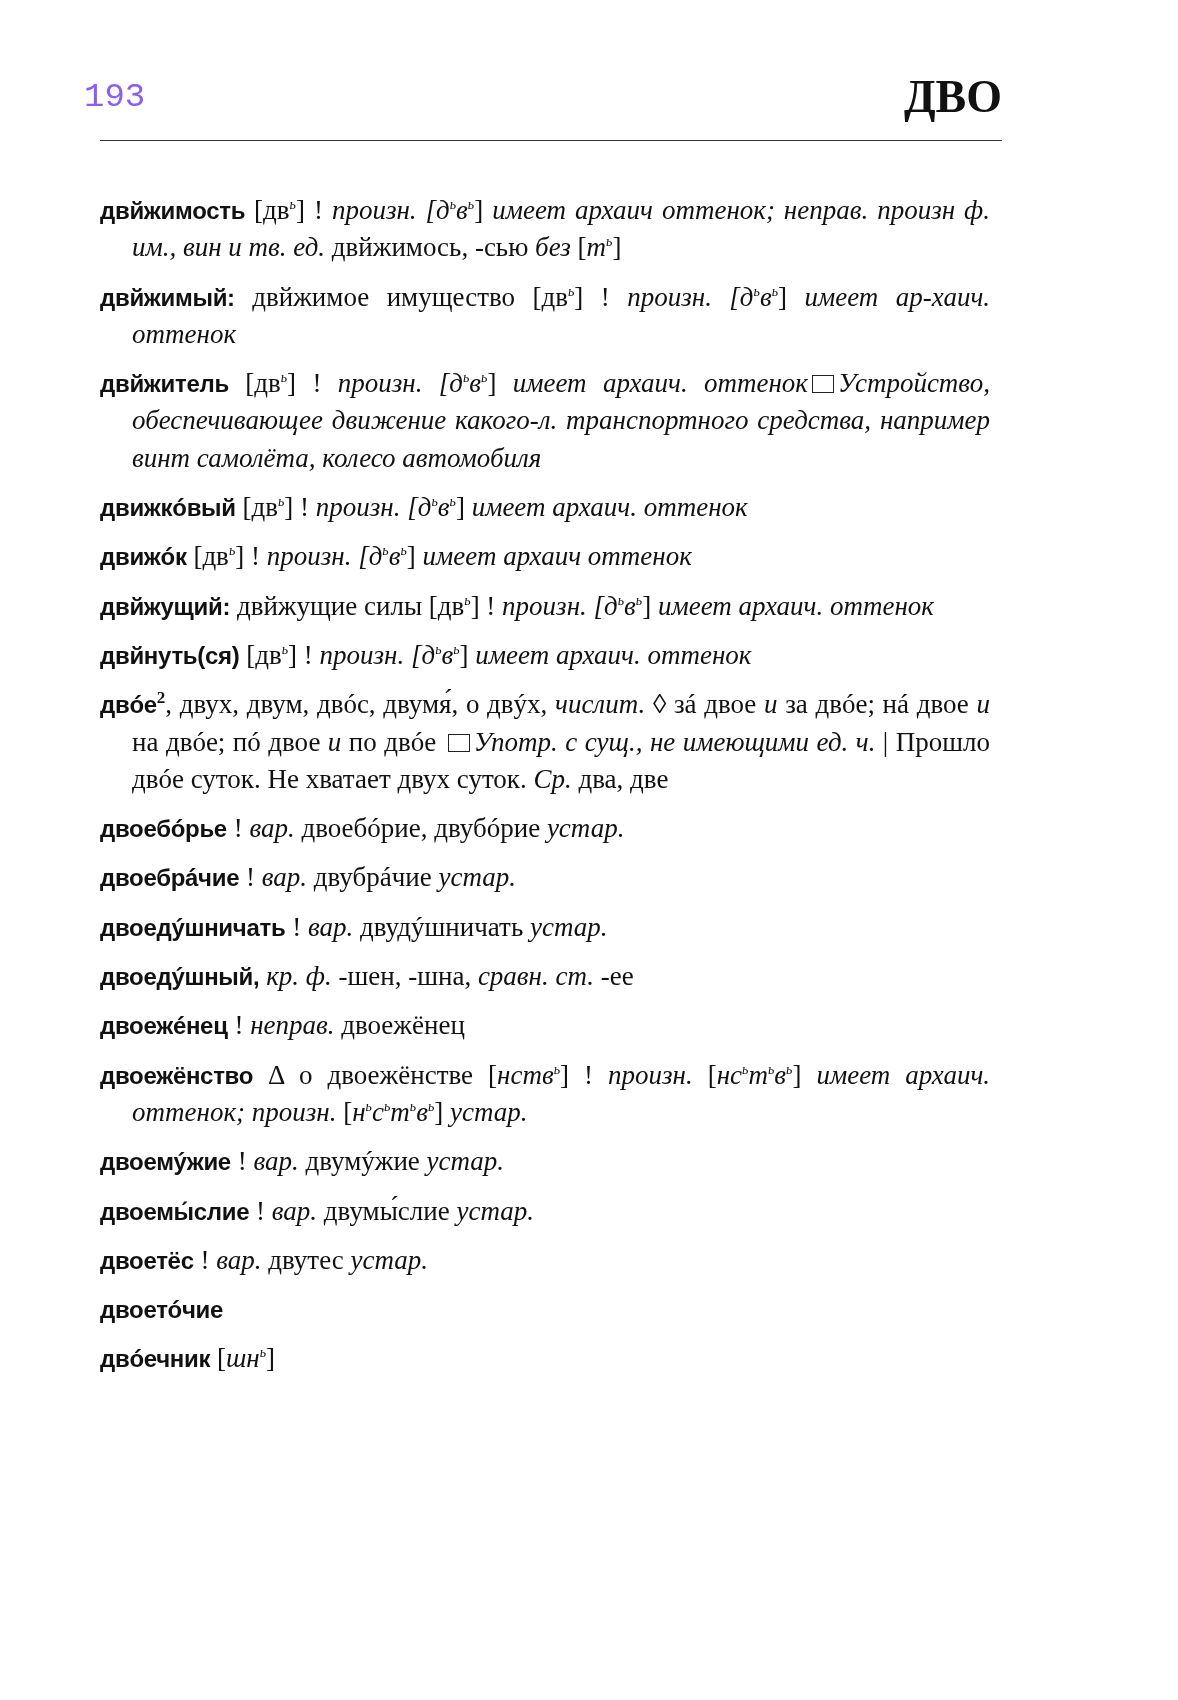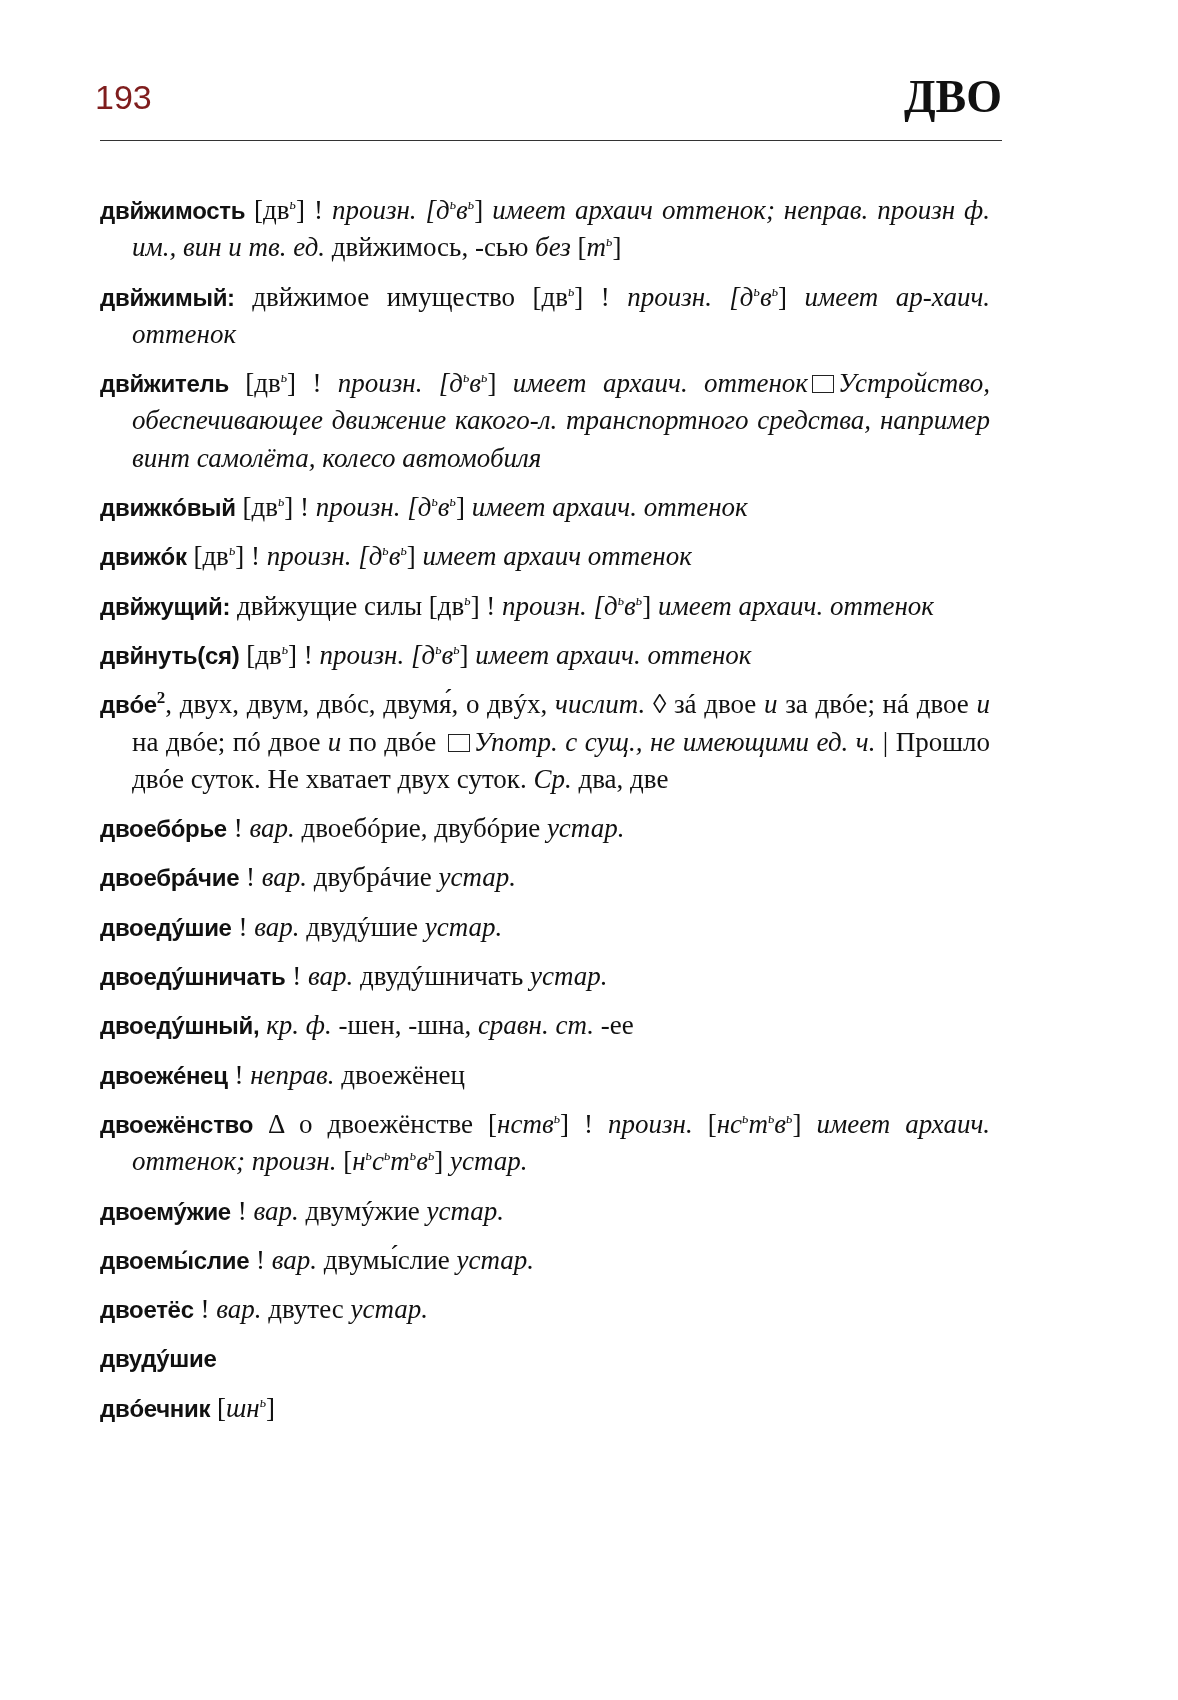--- a/index.html
+++ b/index.html
@@ -1,19 +1,19 @@
 <!DOCTYPE html>
 <html><head>
 <meta charset="utf-8">
 <style>
   html, body { margin: 0; padding: 0; background: #ffffff; }
   body { width: 1178px; height: 1700px; position: relative; overflow: hidden; color: #111; }
   .page-number {
-    position: absolute; left: 95px; top: 78px;
-    font-family: Liberation Sans, sans-serif; font-size: 34px; color: #7f1d1d;
+    position: absolute; left: 84px; top: 78px;
+    font-family: Liberation Mono, monospace; font-size: 34px; color: #8b5cf6;
   }
   .running-head {
     position: absolute; right: 176px; top: 70px;
     font-family: "Liberation Serif", serif; font-size: 46px; font-weight: bold; color: #111; margin-left: 31px;
   }
   .rule {
     position: absolute; left: 100px; top: 140px; width: 902px; height: 0;
     border-top: 1.5px solid #333;
   }
   .entries {
@@ -44,23 +44,22 @@
     <p class="entry"><span class="hw">двйжимость</span><span> [дв</span><span class="sup it" style="font-weight: normal; font-size: 14px;">ь</span><span>] ! </span><span class="it">произн. [д</span><span class="sup it" style="font-weight: normal; font-size: 14px;">ь</span><span class="it">в</span><span class="sup it" style="font-weight: normal; font-size: 14px;">ь</span><span>] </span><span class="it">имеет архаич  оттенок; неправ. произн  ф. им., вин  и тв. ед.</span><span> двйжимось, -сью </span><span class="it">без</span><span> [</span><span class="it">т</span><span class="sup it" style="font-weight: normal; font-size: 14px;">ь</span><span>]</span></p>
     <p class="entry"><span class="hw">двйжимый:</span><span> двйжимое имущество [дв</span><span class="sup it" style="font-weight: normal; font-size: 14px;">ь</span><span>] ! </span><span class="it">произн. [д</span><span class="sup it" style="font-weight: normal; font-size: 14px;">ь</span><span class="it">в</span><span class="sup it" style="font-weight: normal; font-size: 14px;">ь</span><span>] </span><span class="it">имеет ар-хаич. оттенок</span></p>
     <p class="entry"><span class="hw">двйжитель</span><span> [дв</span><span class="sup it" style="font-weight: normal; font-size: 14px;">ь</span><span>] ! </span><span class="it">произн. [д</span><span class="sup it" style="font-weight: normal; font-size: 14px;">ь</span><span class="it">в</span><span class="sup it" style="font-weight: normal; font-size: 14px;">ь</span><span>] </span><span class="it">имеет архаич. оттенок</span><span class="box"></span><span class="it">Устройство, обеспечивающее движение какого-л. транспортного средства, например винт самолёта, колесо автомобиля</span></p>
     <p class="entry"><span class="hw">движкóвый</span><span> [дв</span><span class="sup it" style="font-weight: normal; font-size: 14px;">ь</span><span>] ! </span><span class="it">произн. [д</span><span class="sup it" style="font-weight: normal; font-size: 14px;">ь</span><span class="it">в</span><span class="sup it" style="font-weight: normal; font-size: 14px;">ь</span><span>] </span><span class="it">имеет архаич. оттенок</span></p>
     <p class="entry"><span class="hw">движóк</span><span> [дв</span><span class="sup it" style="font-weight: normal; font-size: 14px;">ь</span><span>] ! </span><span class="it">произн. [д</span><span class="sup it" style="font-weight: normal; font-size: 14px;">ь</span><span class="it">в</span><span class="sup it" style="font-weight: normal; font-size: 14px;">ь</span><span>] </span><span class="it">имеет архаич  оттенок</span></p>
     <p class="entry"><span class="hw">двйжущий:</span><span> двйжущие силы [дв</span><span class="sup it" style="font-weight: normal; font-size: 14px;">ь</span><span>] ! </span><span class="it">произн. [д</span><span class="sup it" style="font-weight: normal; font-size: 14px;">ь</span><span class="it">в</span><span class="sup it" style="font-weight: normal; font-size: 14px;">ь</span><span>] </span><span class="it">имеет архаич. оттенок</span></p>
     <p class="entry"><span class="hw">двйнуть(ся)</span><span> [дв</span><span class="sup it" style="font-weight: normal; font-size: 14px;">ь</span><span>] ! </span><span class="it">произн. [д</span><span class="sup it" style="font-weight: normal; font-size: 14px;">ь</span><span class="it">в</span><span class="sup it" style="font-weight: normal; font-size: 14px;">ь</span><span>] </span><span class="it">имеет архаич. оттенок</span></p>
     <p class="entry"><span class="hw">двóе</span><span class="sup">2</span><span>, двух, двум, двóс, двумя́, о двýх, </span><span class="it">числит.</span><span> ◊ зá двое </span><span class="it">и</span><span> за двóе; нá двое </span><span class="it">и</span><span> на двóе; пó двое </span><span class="it">и</span><span> по двóе </span><span class="box"></span><span class="it">Употр. с сущ., не имеющими ед. ч.</span><span> | Прошло двóе суток. Не хватает двух суток. </span><span class="it">Ср.</span><span> два, две</span></p>
     <p class="entry"><span class="hw">двоебóрье</span><span> ! </span><span class="it">вар.</span><span> двоебóрие, двубóрие </span><span class="it">устар.</span></p>
     <p class="entry"><span class="hw">двоебрáчие</span><span> ! </span><span class="it">вар.</span><span> двубрáчие </span><span class="it">устар.</span></p>
-    <p class="entry"><span class="hw">двоедýшие</span><span> ! </span><span class="it">вар.</span><span> двудýшие </span><span class="it">устар.</span></p>
     <p class="entry"><span class="hw">двоедýшничать</span><span> ! </span><span class="it">вар.</span><span> двудýшничать </span><span class="it">устар.</span></p>
     <p class="entry"><span class="hw">двоедýшный,</span><span> </span><span class="it">кр. ф.</span><span> -шен, -шна, </span><span class="it">сравн. ст.</span><span> -ее</span></p>
     <p class="entry no-justify"><span class="hw">двоежéнец</span><span> ! </span><span class="it">неправ.</span><span> двоежёнец</span></p>
     <p class="entry"><span class="hw">двоежёнство</span><span> Δ о двоежёнстве [</span><span class="it">нств</span><span class="sup it" style="font-weight: normal; font-size: 14px;">ь</span><span>] ! </span><span class="it">произн.</span><span> [</span><span class="it">нс</span><span class="sup it" style="font-weight: normal; font-size: 14px;">ь</span><span class="it">т</span><span class="sup it" style="font-weight: normal; font-size: 14px;">ь</span><span class="it">в</span><span class="sup it" style="font-weight: normal; font-size: 14px;">ь</span><span>] </span><span class="it">имеет архаич. оттенок; произн.</span><span> [</span><span class="it">н</span><span class="sup it" style="font-weight: normal; font-size: 14px;">ь</span><span class="it">с</span><span class="sup it" style="font-weight: normal; font-size: 14px;">ь</span><span class="it">т</span><span class="sup it" style="font-weight: normal; font-size: 14px;">ь</span><span class="it">в</span><span class="sup it" style="font-weight: normal; font-size: 14px;">ь</span><span>] </span><span class="it">устар.</span></p>
     <p class="entry"><span class="hw">двоемýжие</span><span> ! </span><span class="it">вар.</span><span> двумýжие </span><span class="it">устар.</span></p>
     <p class="entry"><span class="hw">двоемы́слие</span><span> ! </span><span class="it">вар.</span><span> двумы́слие </span><span class="it">устар.</span></p>
     <p class="entry"><span class="hw">двоетёс</span><span> ! </span><span class="it">вар.</span><span> двутес </span><span class="it">устар.</span></p>
-    <p class="entry no-justify"><span class="hw">двудýшие</span></p>
+    <p class="entry no-justify"><span class="hw">двоетóчие</span></p>
     <p class="entry"><span class="hw">двóечник</span><span> [</span><span class="it">шн</span><span class="sup it" style="font-weight: normal; font-size: 14px;">ь</span><span>]</span></p>
   </div>
 
 </body></html>

